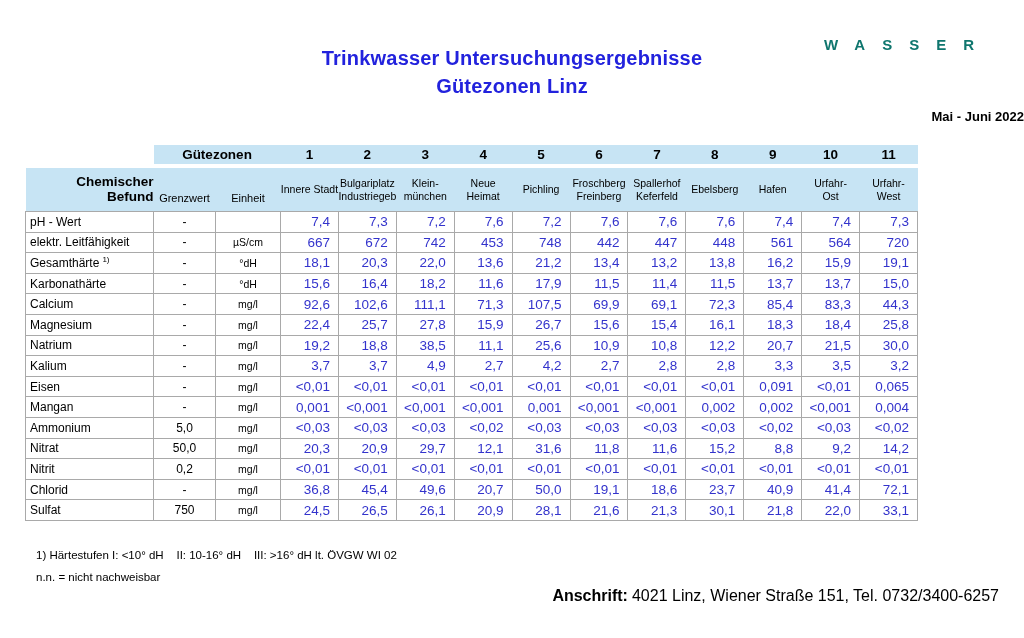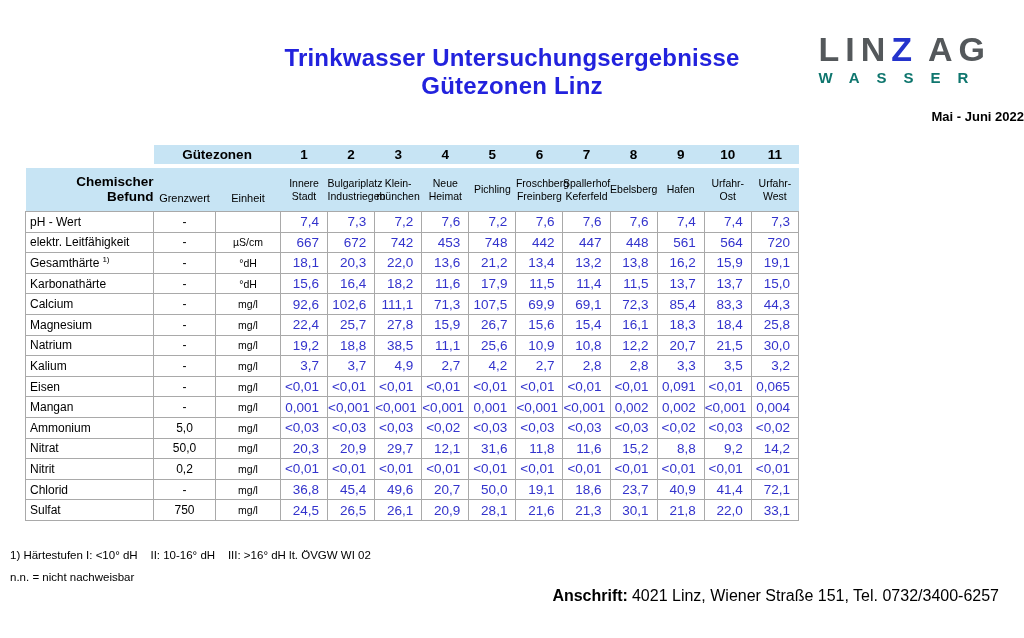--- a/index.html
+++ b/index.html
@@ -1,30 +1,30 @@
 <!DOCTYPE html>
 <html><head>
 <meta charset="utf-8">
 <style>
   html,body{margin:0;padding:0;background:#ffffff;}
   body{width:1024px;height:638px;font-family:"Liberation Sans",sans-serif;color:#000;}
   .page{position:relative;width:1024px;height:638px;background:#fff;overflow:hidden;}
 
   .title{position:absolute;top:44px;left:0;width:1024px;text-align:center;
-         color:#2222dd;font-size:24px;font-weight:bold;line-height:28px;letter-spacing:0.2px;}
+         color:#2222dd;font-size:20px;font-weight:bold;line-height:28px;letter-spacing:0.2px;}
   .subtitle{position:absolute;top:109px;left:0;width:1024px;text-align:right;
             font-size:13px;font-weight:bold;color:#000;}
 
   .logo{position:absolute;top:33px;right:33px;text-align:left;white-space:nowrap;}
   .logo-top{font-size:34px;font-weight:bold;line-height:33px;letter-spacing:6px;color:#54585b;}
   .lg-blue{color:#2433cc;}
   .lg-ag{margin-left:10px;}
   .logo-bottom{font-size:15px;font-weight:bold;color:#0f766e;letter-spacing:17px;margin-top:4px;line-height:15px;}
 
-  table.results{position:absolute;left:25px;top:145px;width:774px;
+  table.results{position:absolute;left:25px;top:145px;width:893px;
                 border-collapse:collapse;table-layout:fixed;}
   .col-label{width:128px;}
   .col-grenz{width:62px;}
   .col-einheit{width:65px;}
   thead th{background:#c7e4f4;font-weight:normal;padding:0;}
   th.spacer{background:#fff;}
   tr.band1 th{height:19px;vertical-align:middle;}
   .guetezonen{font-weight:bold;font-size:13.5px;text-align:center;}
   .zone-num{font-weight:bold;font-size:13.5px;text-align:center;}
   tr.gap td{height:4px;background:#fff;border:none;padding:0;}
@@ -32,40 +32,39 @@
   .befund-h{font-weight:bold;font-size:13.5px;text-align:right;padding-left:4px;vertical-align:bottom;padding-bottom:7px;}
   .grenz-h,.einheit-h{font-size:11px;text-align:center;vertical-align:bottom;padding-bottom:7px;}
   .zone-name{font-size:10.5px;line-height:12.5px;text-align:center;vertical-align:middle;white-space:pre-line;}
   tbody td{border:1px solid #a9a9a9;height:19.6px;padding:0;background:#fff;vertical-align:middle;}
   .c-label{font-size:12px;text-align:left;padding-left:4px;}
   .c-label sup{font-size:8px;margin-left:3px;}
   .c-grenz{font-size:12px;text-align:center;}
   .c-einheit{font-size:10.5px;text-align:center;}
   .c-val{font-size:13.5px;text-align:right;padding-right:8px;color:#3333cc;}
 
-  .footnote{position:absolute;left:10px;font-size:11.5px;white-space:pre-wrap;}
+  .footnote{position:absolute;left:36px;font-size:11.5px;white-space:pre-wrap;}
   .f1{top:549px;}
   .f2{top:571px;}
   .anschrift{position:absolute;right:25px;top:587px;font-size:16px;text-align:center;}
   .anschrift .b{font-weight:bold;margin-right:4px;}
 </style>
 </head>
 <body>
 
 <div class="page">
 
   <div class="title">
     <div>Trinkwasser Untersuchungsergebnisse</div>
     <div>Gütezonen Linz</div>
   </div>
 
   <div class="subtitle">Mai - Juni 2022</div>
 
   <div class="logo">
-    <div class="logo-top"><span class="lg-gray">LIN</span><span class="lg-blue">Z</span><span class="lg-ag">AG</span></div>
     <div class="logo-bottom">WASSER</div>
   </div>
 
   <table class="results">
     <colgroup>
       <col class="col-label">
         <col class="col-grenz">
         <col class="col-einheit">
         <col span="11">
     </colgroup>

